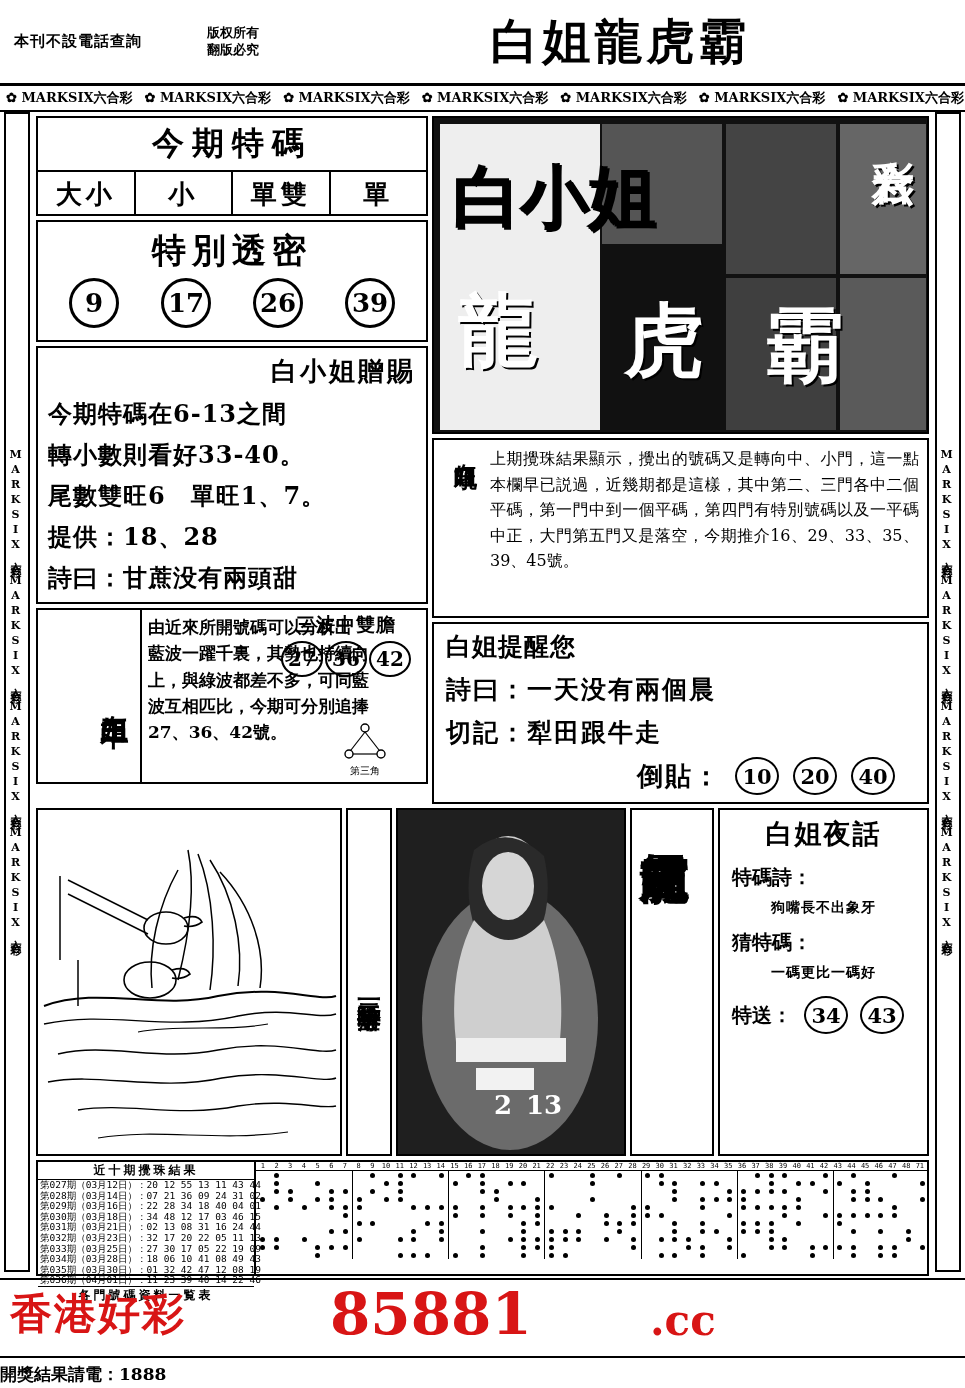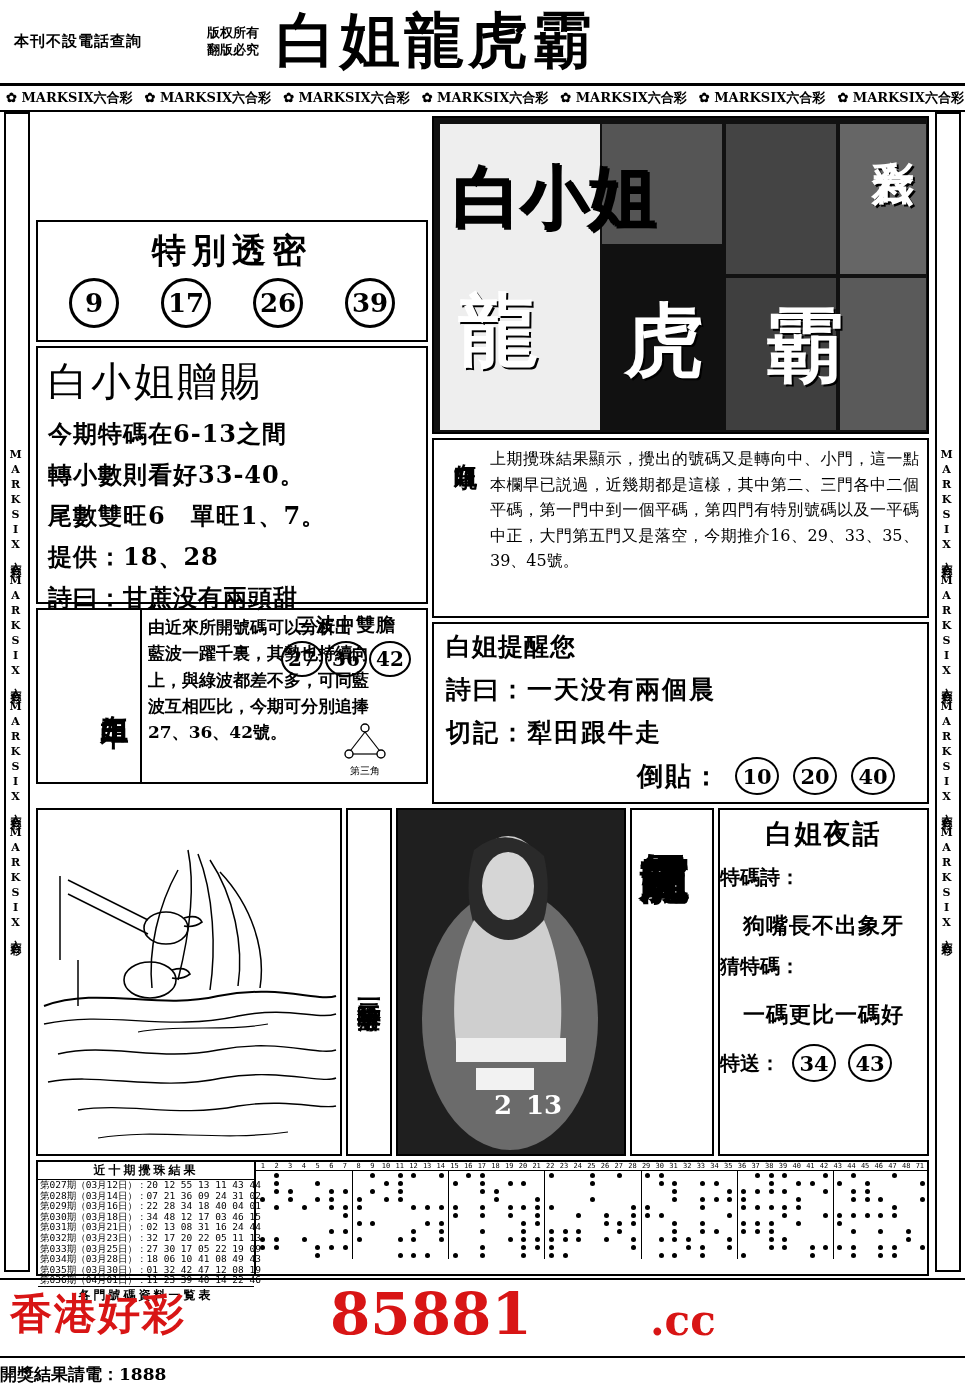--- a/index.html
+++ b/index.html
@@ -21,21 +21,21 @@
     display:flex; align-items:center;
   }
   .mh-left {
     width:190px; padding-left:14px; font-size:15px; font-weight:bold;
     letter-spacing:1px;
   }
   .mh-copy {
     width:86px; font-size:13px; line-height:1.25; text-align:center; font-weight:bold;
   }
   .mh-title {
-    flex:1; font-size:60px; font-weight:bold;
+    flex:1; text-align:center; font-size:48px; font-weight:bold;
     font-family:"DejaVu Serif", serif; letter-spacing:4px;
   }
   .mh-right { width:272px; text-align:right; padding-right:14px; }
   .mh-issue { font-size:19px; font-weight:bold; font-family:"DejaVu Serif",serif;}
   .mh-edition { font-size:19px; font-weight:bold; margin-top:4px; font-family:"DejaVu Serif",serif;}
 
   
   .mark-strip {
     position:absolute; left:0; top:86px; width:965px; height:26px;
     border-bottom:2px solid #000;
@@ -73,21 +73,21 @@
   .tm-title { text-align:center; font-size:34px; font-weight:bold; font-family:"DejaVu Serif",serif; letter-spacing:6px; padding:6px 0 2px; }
   .tm-nums { display:flex; justify-content:space-around; align-items:center; padding:2px 10px 6px;}
   .numcircle {
     width:50px; height:50px; border:3px solid #000; border-radius:50%;
     display:flex; align-items:center; justify-content:center;
     font-size:26px; font-weight:bold; font-family:"DejaVu Serif",serif;
   }
 
   
   #box-zengci { left:0; top:230px; width:392px; height:258px; padding:6px 10px;}
-  .zc-title { text-align:left; font-size:40px; font-weight:normal; font-family:"DejaVu Serif",serif; letter-spacing:3px;}
+  .zc-title { text-align:right; font-size:26px; font-weight:bold; font-family:"DejaVu Serif",serif; letter-spacing:3px;}
   .zc-line { font-size:24px; font-weight:bold; font-family:"DejaVu Serif",serif; margin-top:9px; letter-spacing:1px;}
 
   
   #box-sanzhong { left:0; top:492px; width:392px; height:176px;padding-left:48px; }
   .sz-inner { display:flex; height:100%; }
   .sz-vert {
     width:56px; border-right:2px solid #000;
     writing-mode:vertical-rl; text-orientation:upright;
     font-size:28px; font-weight:bold; font-family:"DejaVu Serif",serif;
     line-height:52px; text-align:center; padding-top:4px; letter-spacing:2px;
@@ -139,24 +139,24 @@
   
   #box-girl { left:360px; top:692px; width:230px; height:348px; background:#2b2b2b; overflow:hidden;}
   
   #box-bigvert { left:594px; top:692px; width:84px; height:348px; }
   .bigvert {
     writing-mode:vertical-rl; text-orientation:upright;
     font-size:50px; font-weight:bold; font-family:"DejaVu Serif",serif;
     line-height:66px; text-align:center; padding-top:4px;
   }
   
-  #box-yehua { left:682px; top:692px; width:211px; height:348px; padding:6px 0;}
+  #box-yehua { left:682px; top:692px; width:211px; height:348px; padding:6px 12px;}
   .yh-title { text-align:center; font-size:27px; font-weight:bold; font-family:"DejaVu Serif",serif; letter-spacing:2px;}
   .yh-label { font-size:20px; font-weight:bold; font-family:"DejaVu Serif",serif; margin-top:12px;}
-  .yh-line { font-size:22px; font-weight:bold; font-family:"DejaVu Serif",serif; margin-top:20px; text-align:center; letter-spacing:1px;}
+  .yh-line { font-size:14px; font-weight:bold; font-family:"DejaVu Serif",serif; margin-top:8px; text-align:center; letter-spacing:1px;}
   .yh-bottom { display:flex; align-items:center; gap:12px; margin-top:14px;}
   .yh-circle { width:44px; height:38px; border:2px solid #000; border-radius:50%; display:flex; align-items:center; justify-content:center; font-size:21px; font-weight:bold; font-family:"DejaVu Serif",serif;}
 
   
   #box-bottom { left:0; top:1044px; width:893px; height:116px; display:flex; }
   .bt-left { width:218px; border-right:2px solid #000; }
   .bt-left-title { text-align:center; font-size:12px; font-weight:bold; font-family:"DejaVu Serif",serif; border-bottom:1px solid #000; letter-spacing:3px;}
   .bt-row { font-size:9.5px; font-family:"DejaVu Sans Mono", monospace; white-space:nowrap; padding-left:2px; line-height:10.6px;}
   .bt-right { flex:1; position:relative; }
   .grid-head { display:flex; font-size:7px; font-family:"DejaVu Sans Mono",monospace; border-bottom:1px solid #000;}
@@ -211,20 +211,29 @@
       <span>✿ MARKSIX六合彩</span>
       <span>✿ MARKSIX六合彩</span>
       <span>✿ MARKSIX六合彩</span>
     </div>
 
   <div class="rail left">MARKSIX六合彩 MARKSIX六合彩 MARKSIX六合彩 MARKSIX六合彩</div>
   <div class="rail right">MARKSIX六合彩 MARKSIX六合彩 MARKSIX六合彩 MARKSIX六合彩</div>
 
   <div class="content">
 
+    <div class="box" id="box-teima">
+      <div class="teima-title">今期特碼</div>
+      <div class="teima-row">
+        <div class="teima-cell">大小</div>
+        <div class="teima-cell">小</div>
+        <div class="teima-cell">單雙</div>
+        <div class="teima-cell">單</div>
+      </div>
+    </div>
 
     <div class="box" id="box-touming">
       <div class="tm-title">特別透密</div>
       <div class="tm-nums">
         <div class="numcircle">9</div>
         <div class="numcircle">17</div>
         <div class="numcircle">26</div>
         <div class="numcircle">39</div>
       </div>
     </div>

